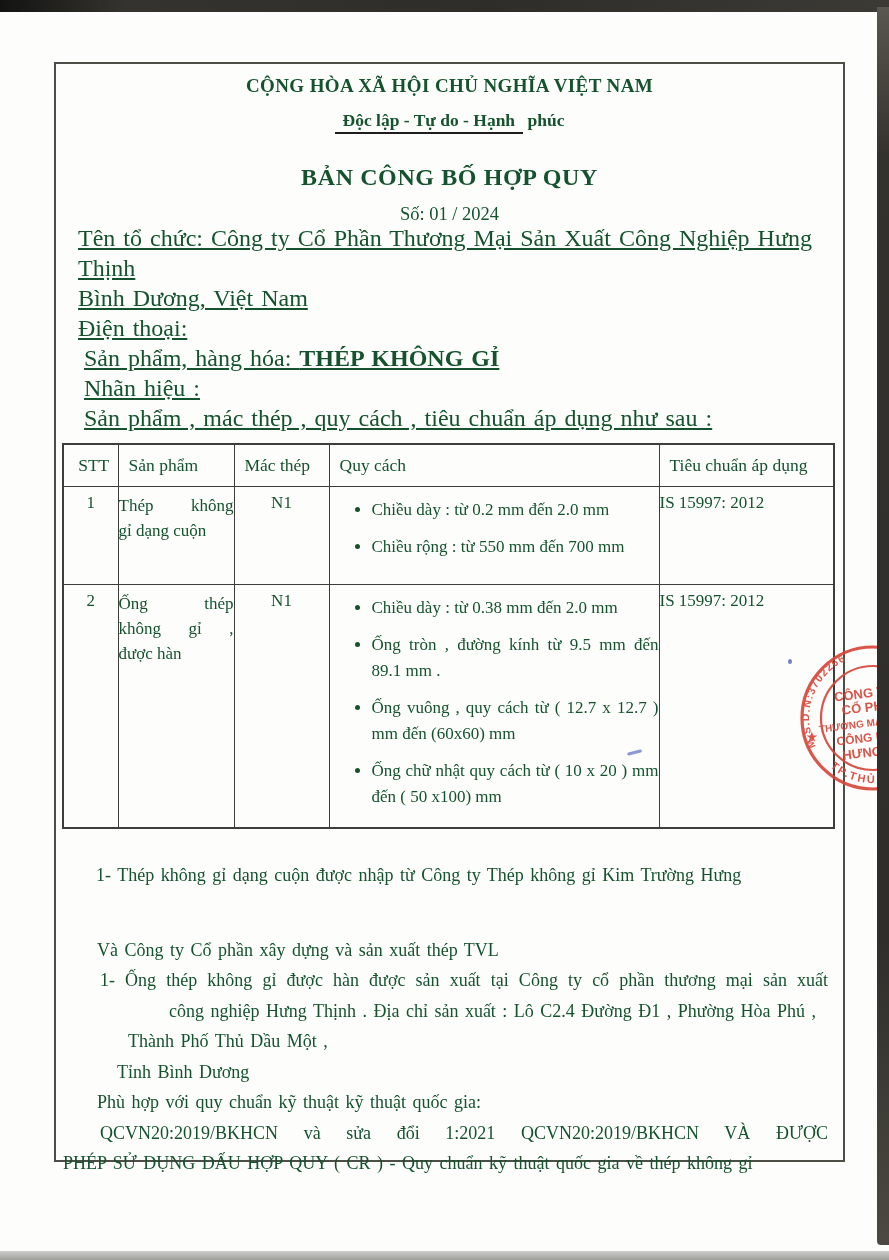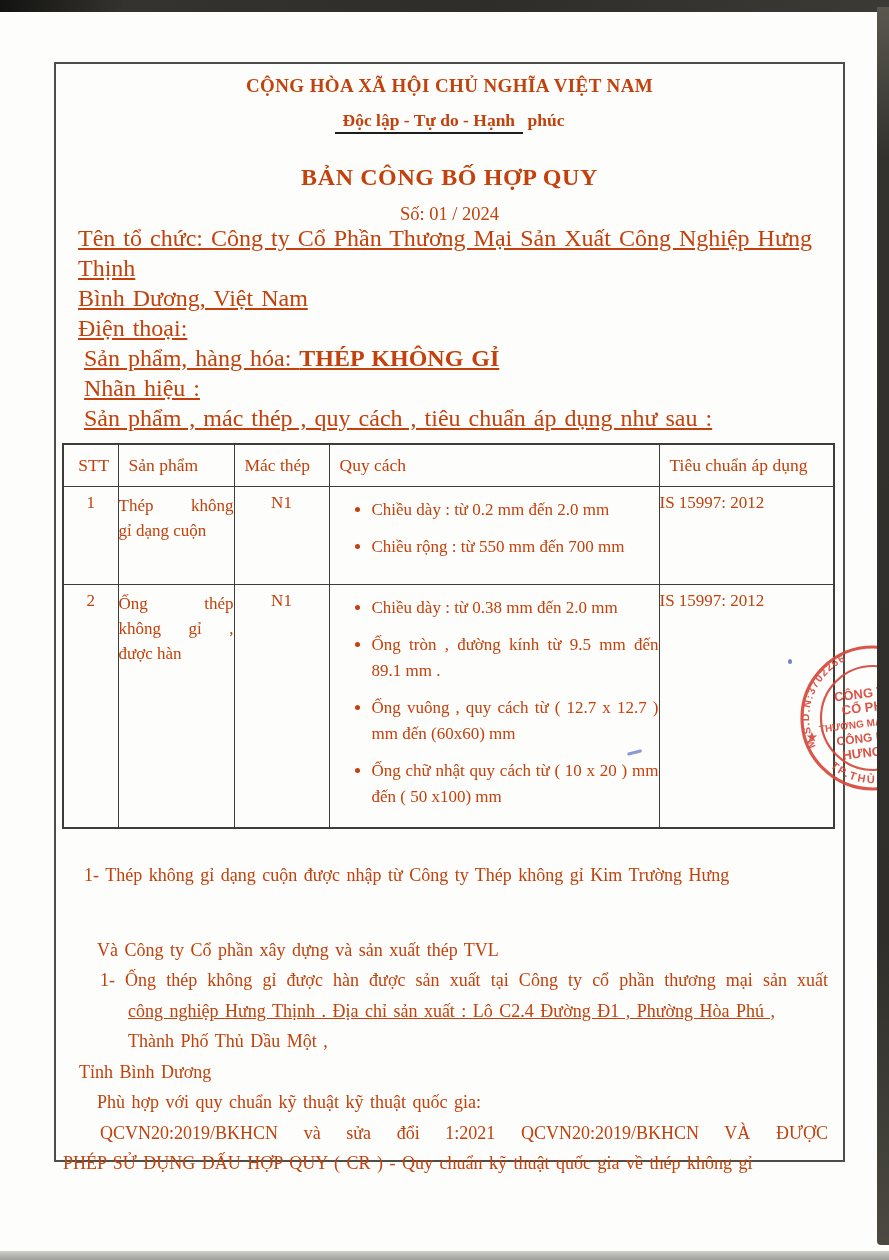--- a/index.html
+++ b/index.html
@@ -1,19 +1,19 @@
 <!DOCTYPE html>
 <html><head>
 <meta charset="utf-8">
 <style>
   html,body { margin:0; padding:0; background:#ffffff; }
   .scan {
     position:relative; width:889px; height:1260px;
     background:#fdfdfb; overflow:hidden;
-    font-family:"Liberation Serif", serif; color:#c2410c;
+    font-family:"Liberation Serif", serif; color:#14532d;
   }
   
   .edge-top {
     position:absolute; left:0; top:0; width:889px; height:12px; z-index:9;
     background:linear-gradient(90deg,#131311 0%,#34332f 14%,#2e2d2a 55%,#3b3a35 100%);
   }
   .edge-right {
     position:absolute; left:877px; top:7px; width:12px; height:1238px; z-index:9;
     background:linear-gradient(180deg,#5a5750 0%,#34322d 12%,#2f2e2a 75%,#4b4941 100%);
     border-radius:0 0 0 4px;
@@ -62,26 +62,26 @@
   td.cell-specs { padding:4px 10px 0 6px; }
   td.cell-specs ul { margin:4px 0 0 0; padding-left:42px; }
   td.cell-specs li { margin-bottom:11px; text-align:justify; line-height:26px; }
   td.cell-standard { padding:9px 6px 0 10px; }
 
   .notes {
     position:absolute; top:796px; left:0; right:15px;
     font-size:18px; line-height:30.5px; word-spacing:2px;
   }
   .notes div { white-space:normal; }
-  .nl0 { margin-left:28px; }
+  .nl0 { margin-left:40px; }
   .nl1 { margin-left:41px;margin-top:44px; }
   .nl2 { margin-left:44px; text-align:justify; text-align-last:justify; }
-  .nl3 { margin-left:72px;text-decoration:underline; }
+  .nl3 { margin-left:113px; }
   .nl4 { margin-left:72px; }
-  .nl5 { margin-left:23px; }
+  .nl5 { margin-left:61px; }
   .nl6 { margin-left:41px; }
   .nl7 { margin-left:44px; text-align:justify; text-align-last:justify; }
   .nl8 { margin-left:7px; }
 
   .stamp {
     position:absolute; left:798px; top:643px; width:150px; height:150px;
     z-index:5; opacity:.92;
   }
   .stamp text { font-family:"Liberation Sans", sans-serif; font-weight:bold; }
   .ink-mark { position:absolute; z-index:6; }

